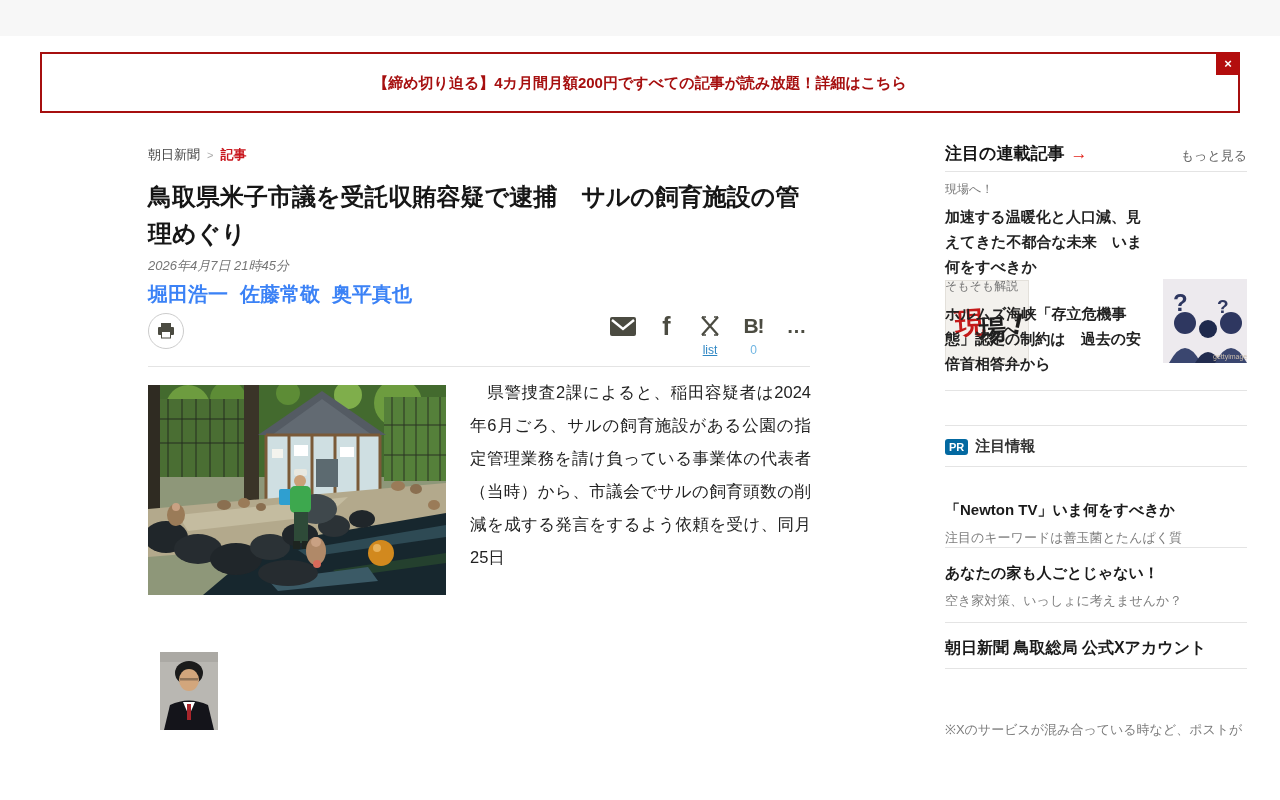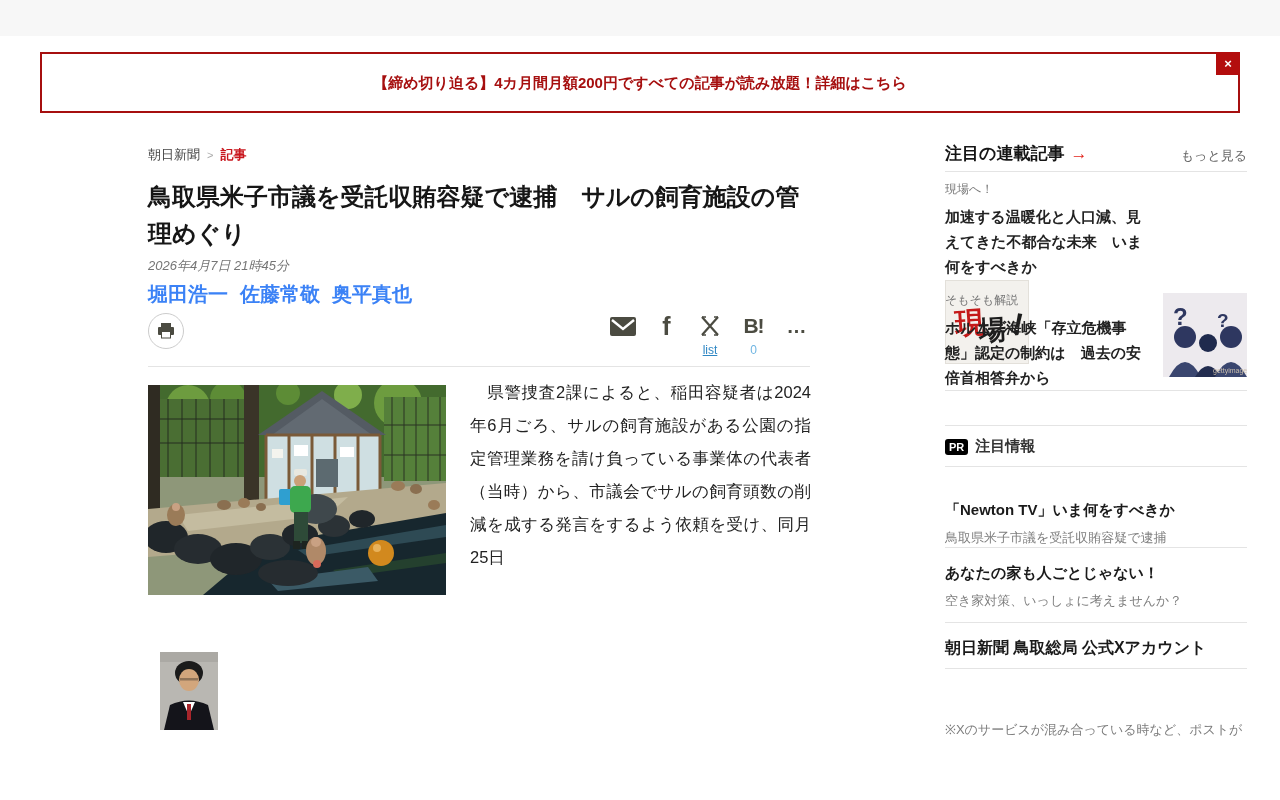--- a/index.html
+++ b/index.html
@@ -59,21 +59,21 @@
   .sb-tag { font-size:12px; color:#777; }
   .sb-title { width:206px; margin-top:6px; font-size:15px; font-weight:bold; color:#222; line-height:25px; }
   .sb-thumb { position:absolute; right:0; top:1px; width:84px; height:84px; overflow:hidden; }
   .thumb-genba { background:#f3f1ed; border:1px solid #e3e0da; position:relative; transform:rotate(0deg); }
   .tg { position:absolute; font-weight:bold; }
   .tg1 { left:9px; top:22px; font-size:30px; color:#c41a1a; transform:rotate(-4deg); }
   .tg2 { left:33px; top:31px; font-size:27px; color:#1c1c1c; transform:rotate(-3deg); }
   .tg3 { left:57px; top:40px; font-size:15px; color:#1c1c1c; }
   .tg4 { left:67px; top:26px; font-size:30px; color:#1c1c1c; transform:rotate(12deg); }
   .pr-row { position:absolute; left:0; display:flex; align-items:center; }
-  .pr-badge { background:#000000; color:#fff; font-size:11px; font-weight:bold; padding:2px 4px; border-radius:3px; margin-right:7px; }
+  .pr-badge { background:#0369a1; color:#fff; font-size:11px; font-weight:bold; padding:2px 4px; border-radius:3px; margin-right:7px; }
   .pr-label { font-size:15px; font-weight:bold; color:#333; }
   .promo { position:absolute; left:0; width:302px; cursor:pointer; }
   .promo-title { font-size:15px; font-weight:bold; color:#1a1a1a; }
   .promo-sub { margin-top:9px; font-size:13px; color:#7d7d7d; }
   .x-account { position:absolute; left:0; font-size:16px; font-weight:bold; color:#1a1a1a; }
   .x-note { position:absolute; left:0; font-size:13px; color:#7d7d7d; }
 </style>
 </head>
 <body>
 
@@ -247,21 +247,21 @@
       <div class="sb-tag">現場へ！</div>
       <div class="sb-title">加速する温暖化と人口減、見えてきた不都合な未来　いま何をすべきか</div>
       <div class="sb-thumb thumb-genba">
         <span class="tg tg1">現</span>
         <span class="tg tg2">場</span>
         <span class="tg tg3">へ</span>
         <span class="tg tg4">!</span>
       </div>
     </div>
 
-    <div class="sb-item" style="top:152px;">
+    <div class="sb-item" style="top:138px;">
       <div class="sb-tag">そもそも解説</div>
       <div class="sb-title">ホルムズ海峡「存立危機事態」認定の制約は　過去の安倍首相答弁から</div>
       <div class="sb-thumb">
         <svg width="84" height="84" viewBox="0 0 84 84">
           <rect width="84" height="84" fill="#edeaee"></rect>
           <text x="10" y="32" font-size="24" font-weight="bold" fill="#2e3760" font-family="Liberation Sans, sans-serif">?</text>
           <text x="54" y="34" font-size="19" font-weight="bold" fill="#2e3760" font-family="Liberation Sans, sans-serif">?</text>
           <circle cx="22" cy="44" r="11" fill="#2e3760"></circle>
           <path d="M6,84 Q22,54 38,84 Z" fill="#3a466f"></path>
           <circle cx="45" cy="50" r="9" fill="#1f2a4d"></circle>
@@ -277,21 +277,21 @@
     <div class="sb-div" style="top:285px;"></div>
 
     <div class="pr-row" style="top:297px;">
       <span class="pr-badge">PR</span>
       <span class="pr-label">注目情報</span>
     </div>
     <div class="sb-div" style="top:326px;"></div>
 
     <div class="promo" style="top:361px;">
       <div class="promo-title">「Newton TV」いま何をすべきか</div>
-      <div class="promo-sub">鳥取県米子市議を受託収賄容疑で逮捕</div>
+      <div class="promo-sub">注目のキーワードは善玉菌とたんぱく質</div>
     </div>
     <div class="sb-div" style="top:407px;"></div>
 
     <div class="promo" style="top:424px;">
       <div class="promo-title">あなたの家も人ごとじゃない！</div>
       <div class="promo-sub">空き家対策、いっしょに考えませんか？</div>
     </div>
     <div class="sb-div" style="top:482px;"></div>
 
     <div class="x-account" style="top:498px;">朝日新聞 鳥取総局 公式Xアカウント</div>

